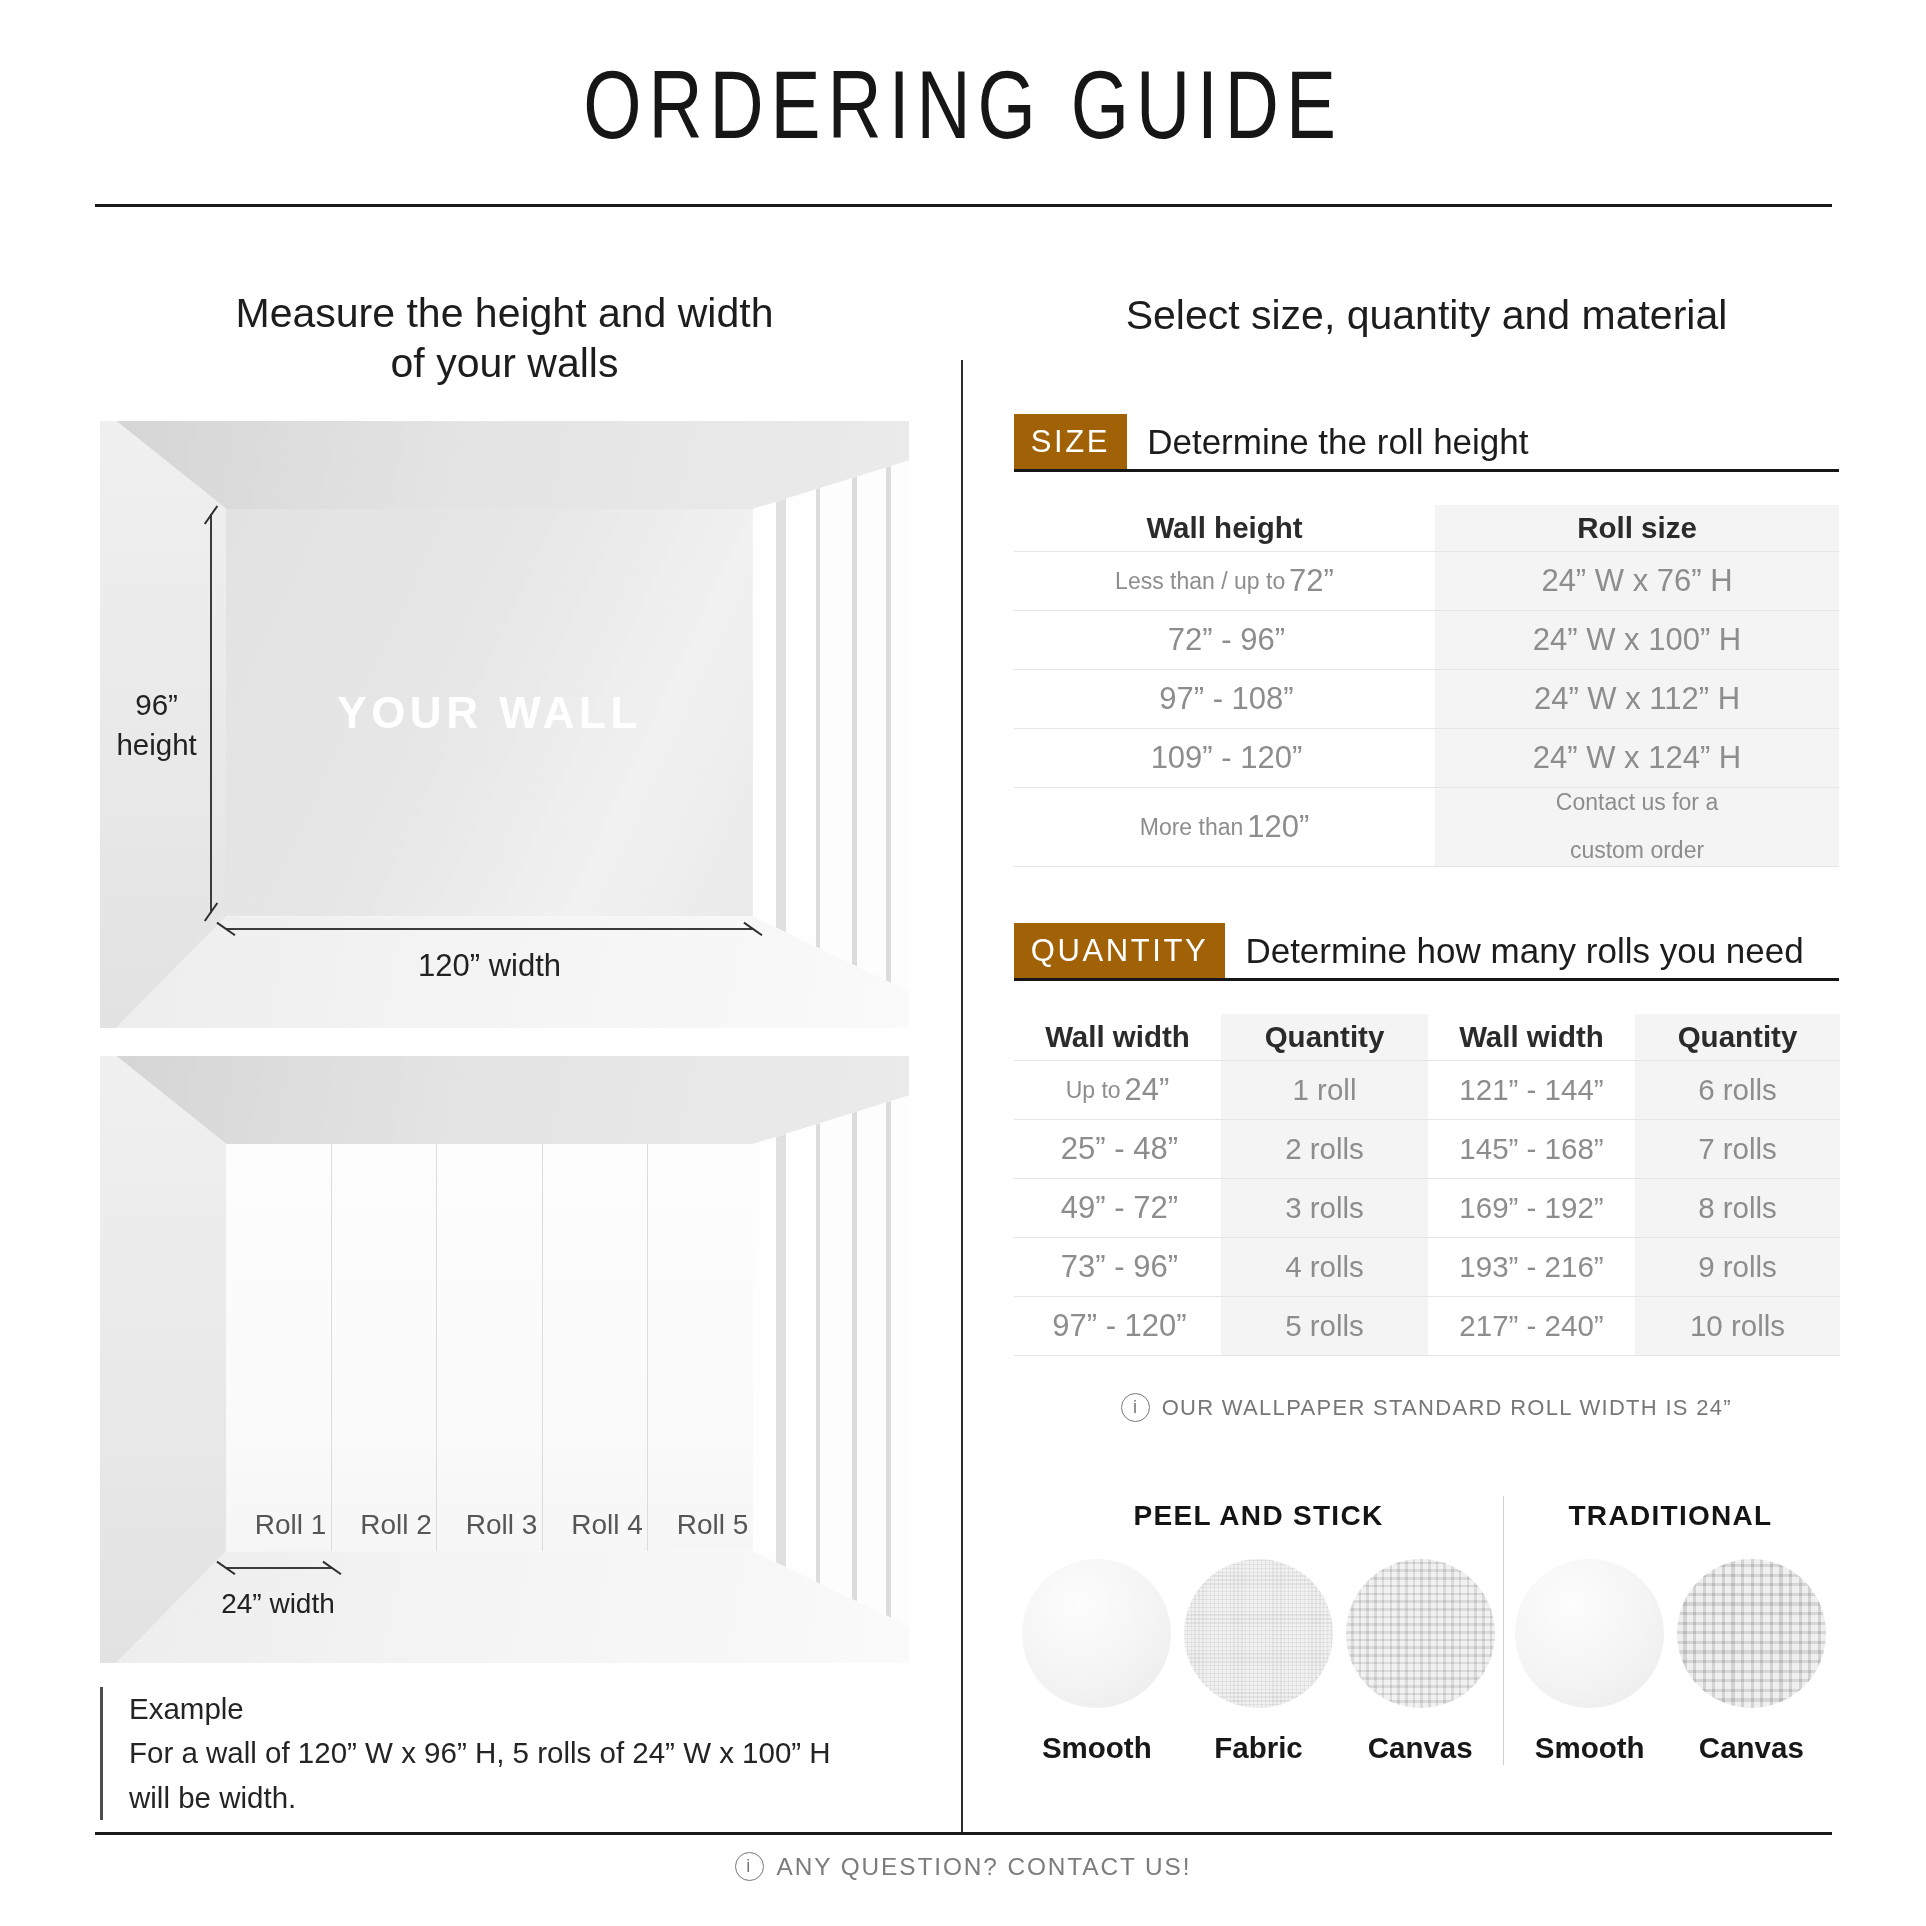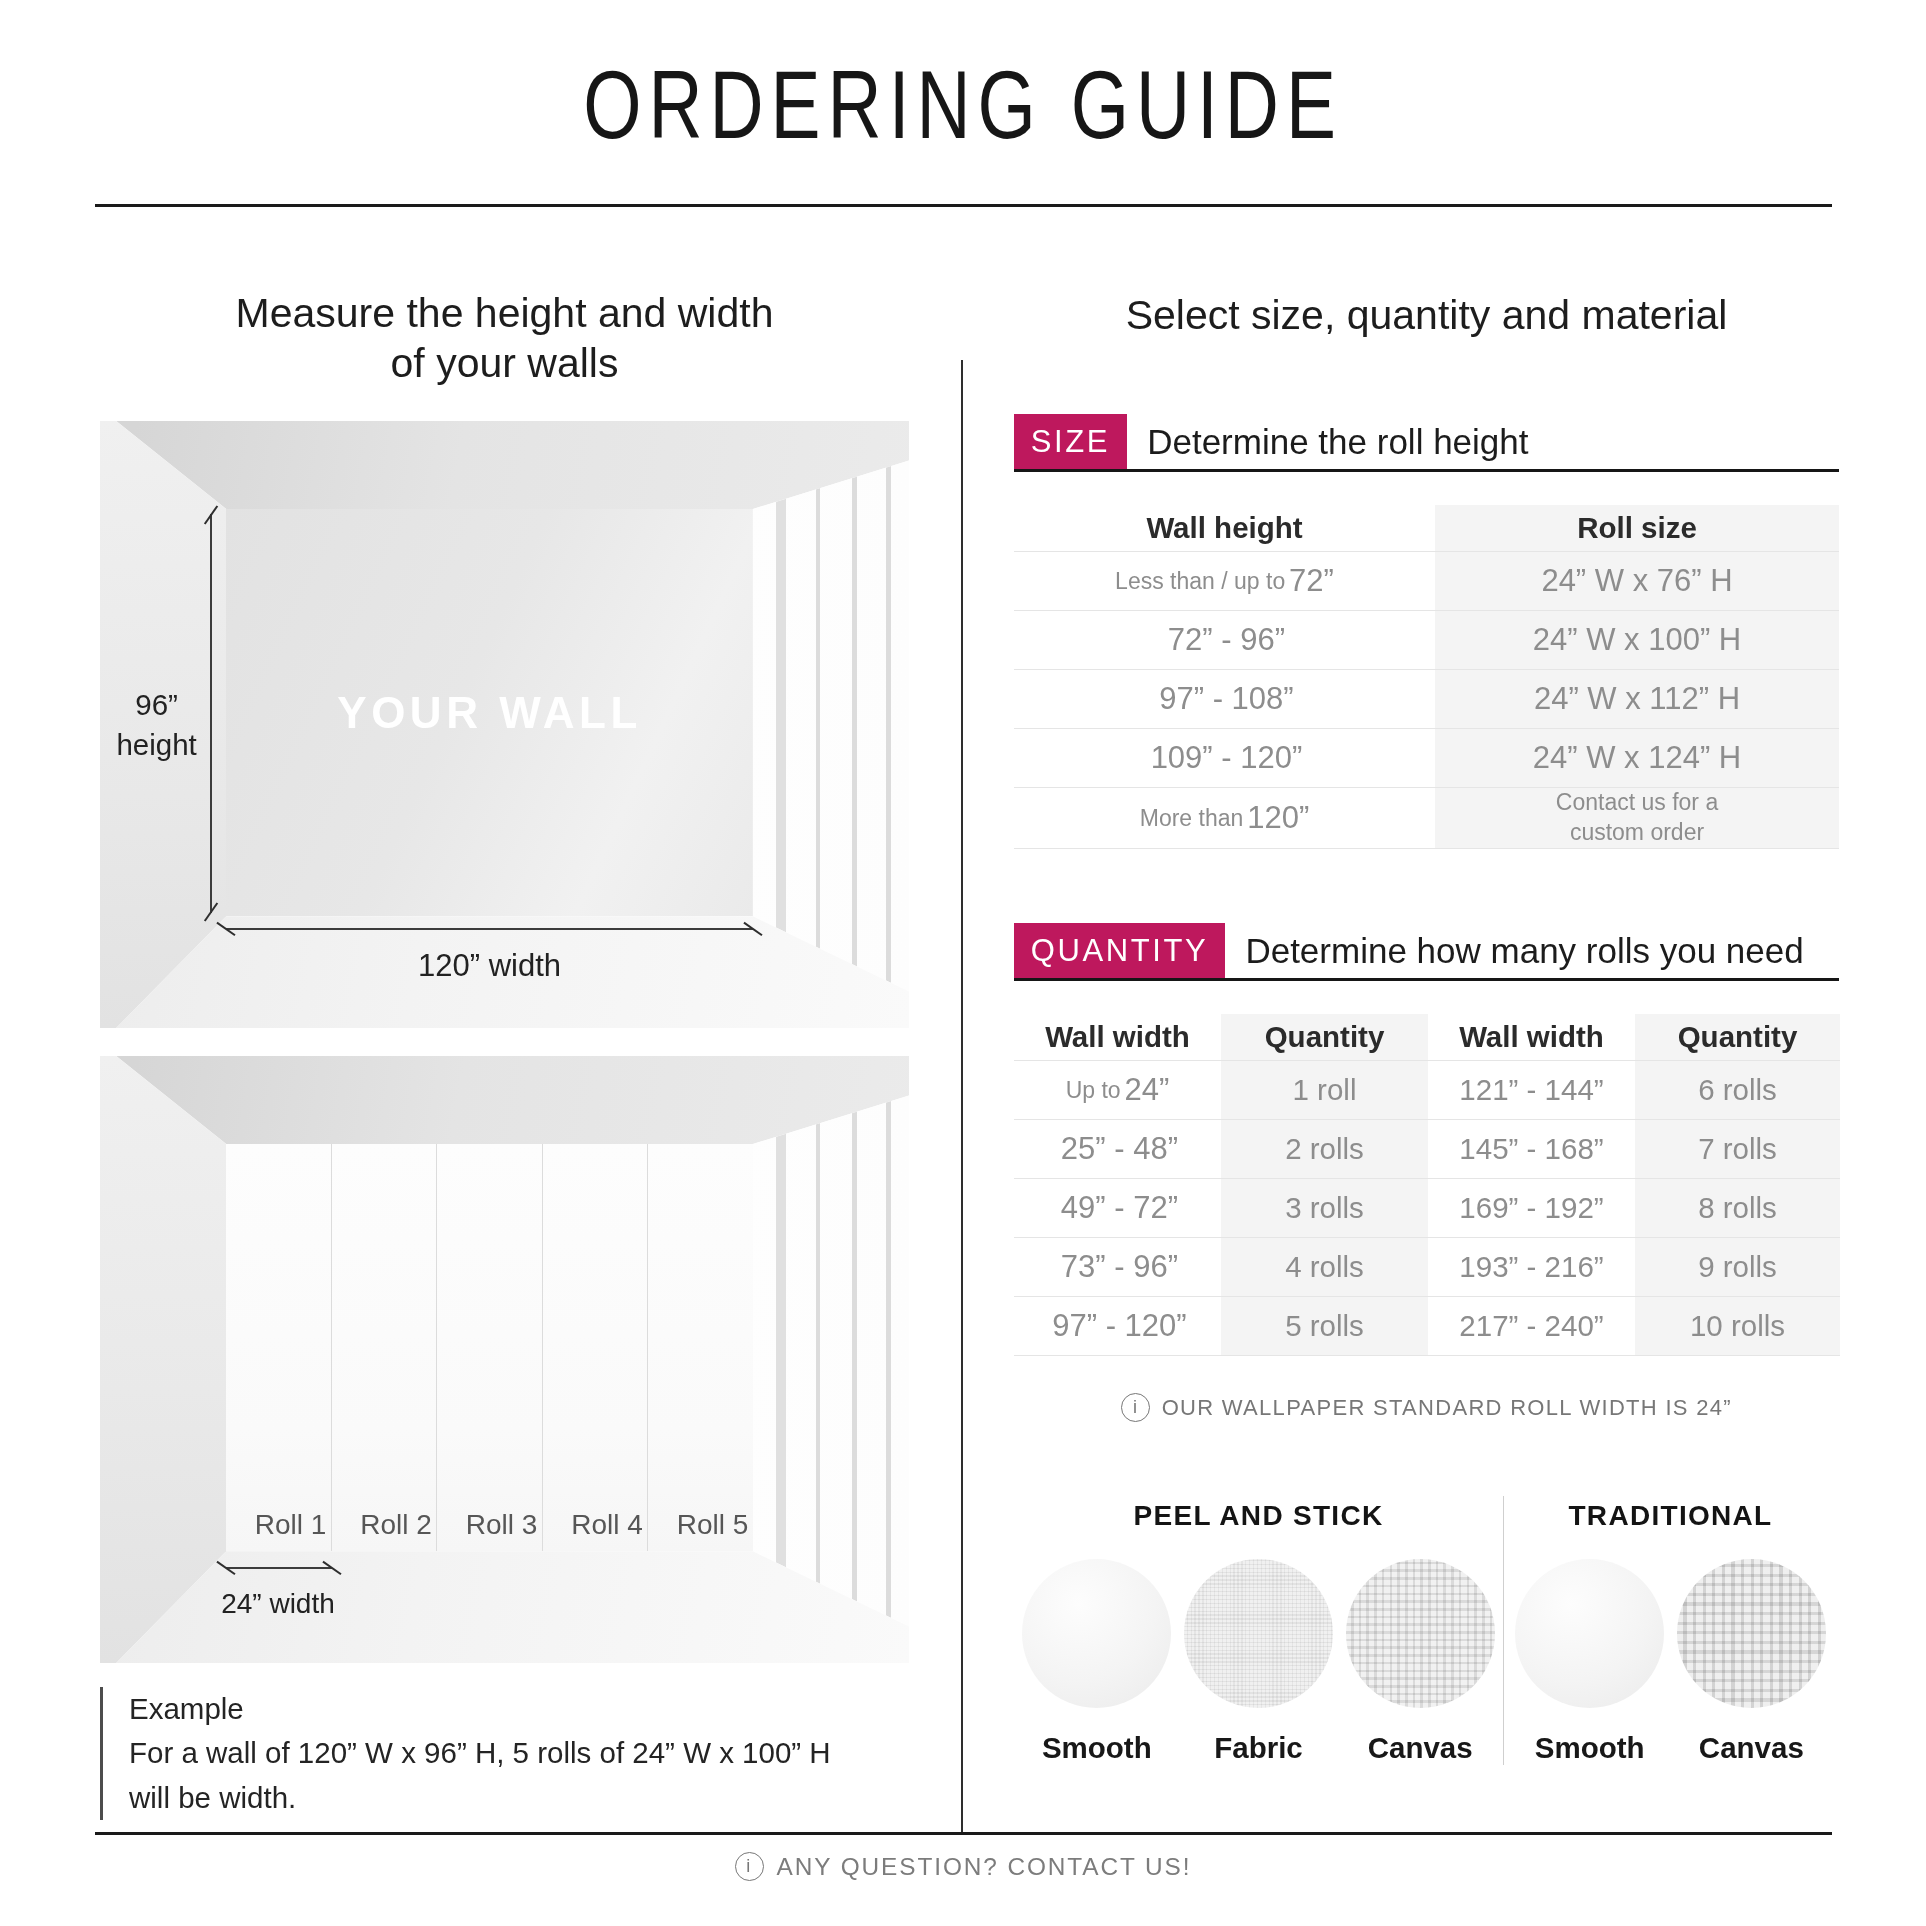--- a/index.html
+++ b/index.html
@@ -70,35 +70,35 @@
     padding-left:26px;font-size:29.5px;color:#242424;line-height:1.5;}
 
   
   .right-col{position:absolute;left:1014px;top:0;width:825px;}
   .right-heading{position:absolute;top:292px;left:0;width:100%;text-align:center;
     font-size:41px;color:#1d1d1d;}
 
   .block{position:absolute;left:0;width:100%;}
   .block-size{top:414px;} .block-quantity{top:923px;} .block-material{top:1472px;}
   .block-head{display:flex;align-items:center;border-bottom:3.2px solid #161616;}
-  .badge{background:#be185d;color:#ffffff;font-size:31px;letter-spacing:2.6px;
+  .badge{background:#a16207;color:#ffffff;font-size:31px;letter-spacing:2.6px;
     padding:9.6px 16.7px;display:inline-block;}
   .subtitle{font-size:35px;color:#1c1c1c;padding-left:20.5px;}
 
   .gtable{display:grid;margin-top:33px;}
   .size-table{grid-template-columns:421px 404px;}
   .qty-table{grid-template-columns:207px 207px 207px 205px;}
   .cell{display:flex;align-items:center;justify-content:center;text-align:center;}
   .cell.alt{background:#f4f4f4;}
   .hcell{min-height:46px;font-size:29.5px;font-weight:700;color:#2b2b2b;}
   .bcell{min-height:58px;border-top:1.3px solid #e5e5e5;color:#8d8d8d;font-size:29.5px;}
   .bcell.last{border-bottom:1.3px solid #e5e5e5;}
   .val{font-size:31px;}
   .pre{font-size:23px;margin-right:3.9px;}
-  .twoline{flex-direction:column;line-height:1.3;}
+  .twoline{flex-direction:column;line-height:1.3;gap:18px;}
   .twoline span{font-size:23px;display:block;}
 
   .note{margin-top:37px;display:flex;align-items:center;justify-content:center;gap:11.6px;
     color:#777;font-size:22px;letter-spacing:1.3px;}
   .info-icon{display:inline-flex;align-items:center;justify-content:center;
     width:27px;height:27px;border:1.9px solid #777;border-radius:50%;
     font-size:18px;color:#777;font-weight:400;flex:0 0 auto;}
 
   .material-groups{display:flex;margin-top:24.4px;}
   .mgroup{padding-top:3.9px;}

